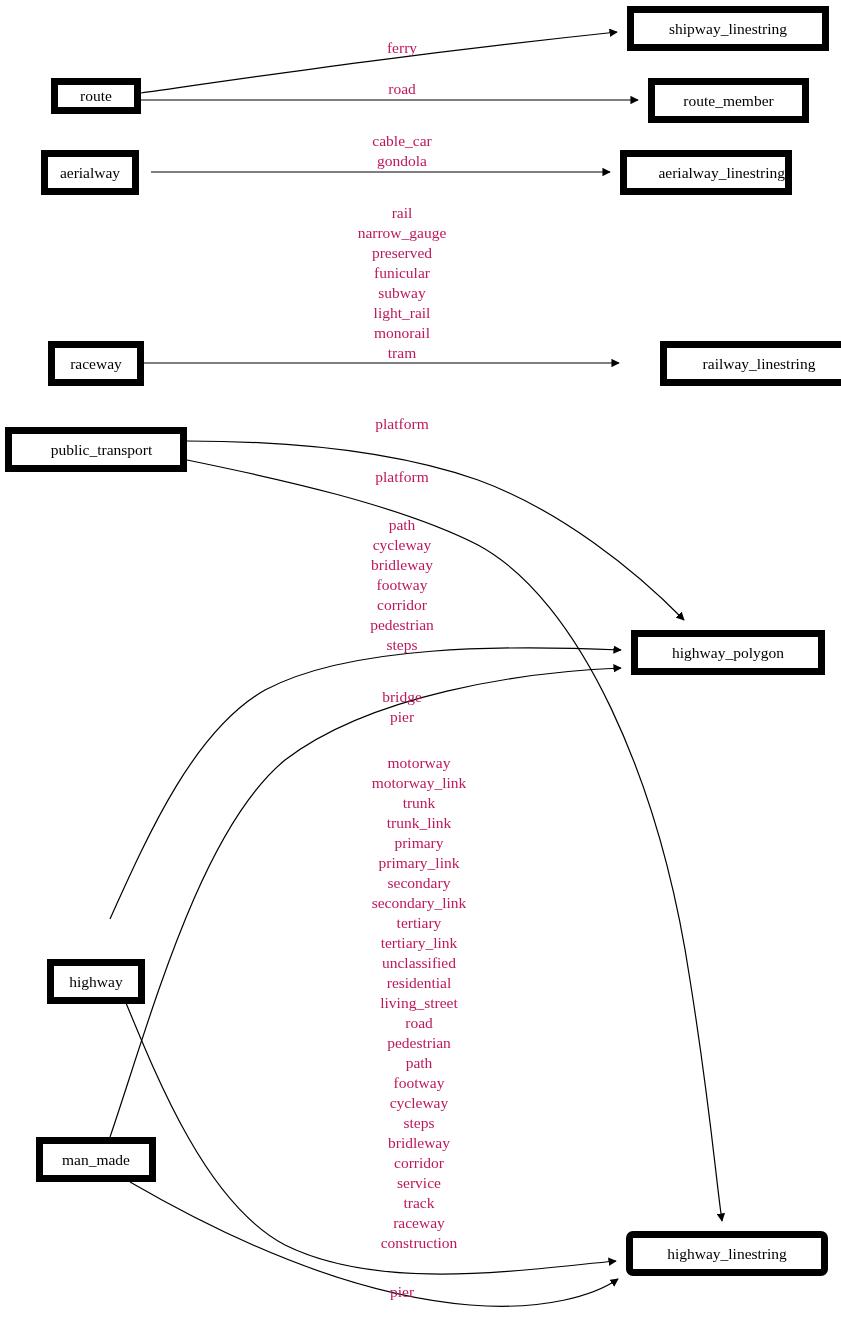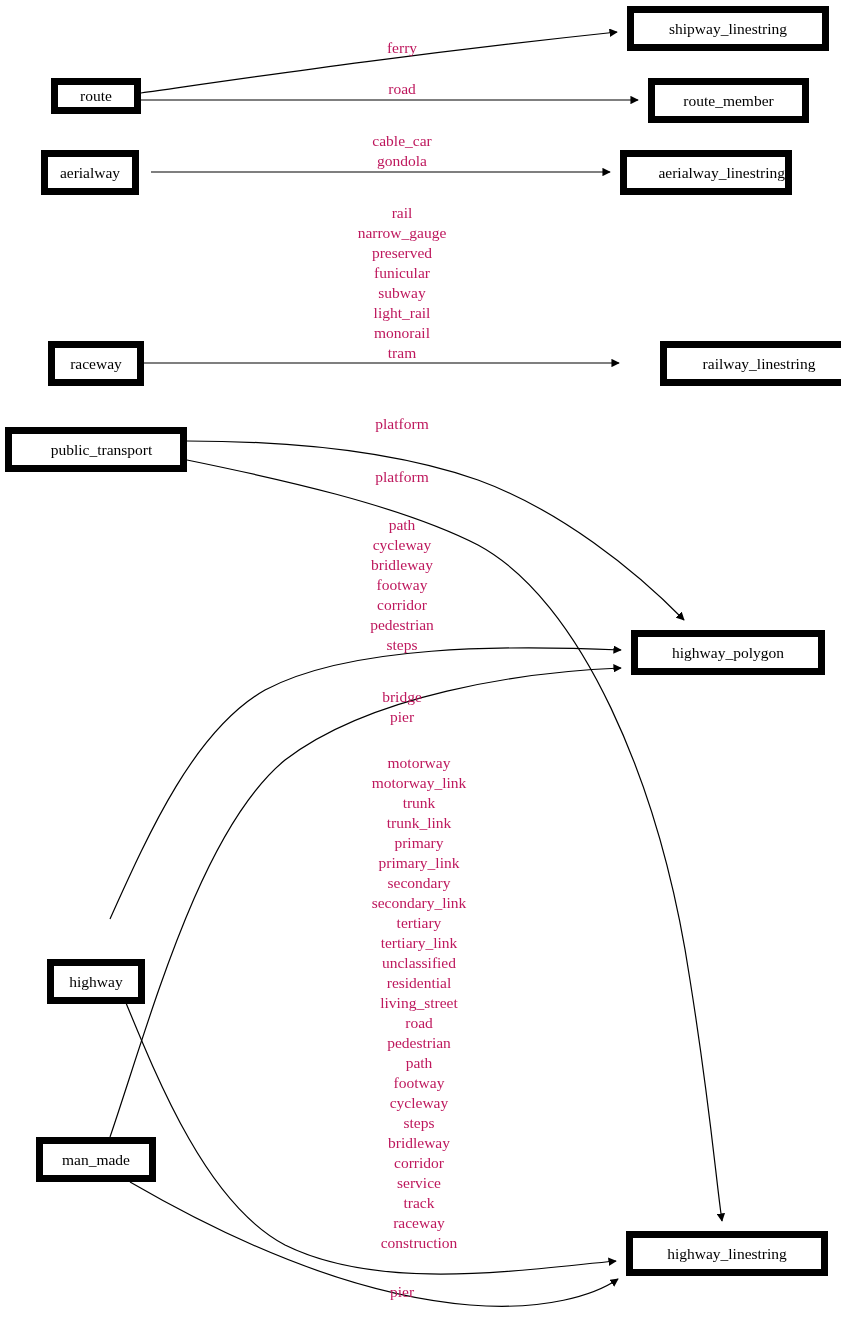--- a/index.html
+++ b/index.html
@@ -174,17 +174,17 @@
       </div>
       <div class="node" style="left: 631px; top: 630px; width: 194px; height: 45px;">
         <span>highway_polygon</span>
       </div>
       <div class="node" style="left: 47px; top: 919px; width: 98px; height: 45px; margin-top: 40px;">
         <span>highway</span>
       </div>
       <div class="node" style="left: 36px; top: 1137px; width: 120px; height: 45px;">
         <span>man_made</span>
       </div>
-      <div class="node" style="left: 626px; top: 1231px; width: 202px; height: 45px;">
+      <div class="node" style="left: 626px; top: 1231px; width: 202px; height: 45px; border-radius: 7px;">
         <span>highway_linestring</span>
       </div>
     </div>
 </div>
 
 </body></html>

